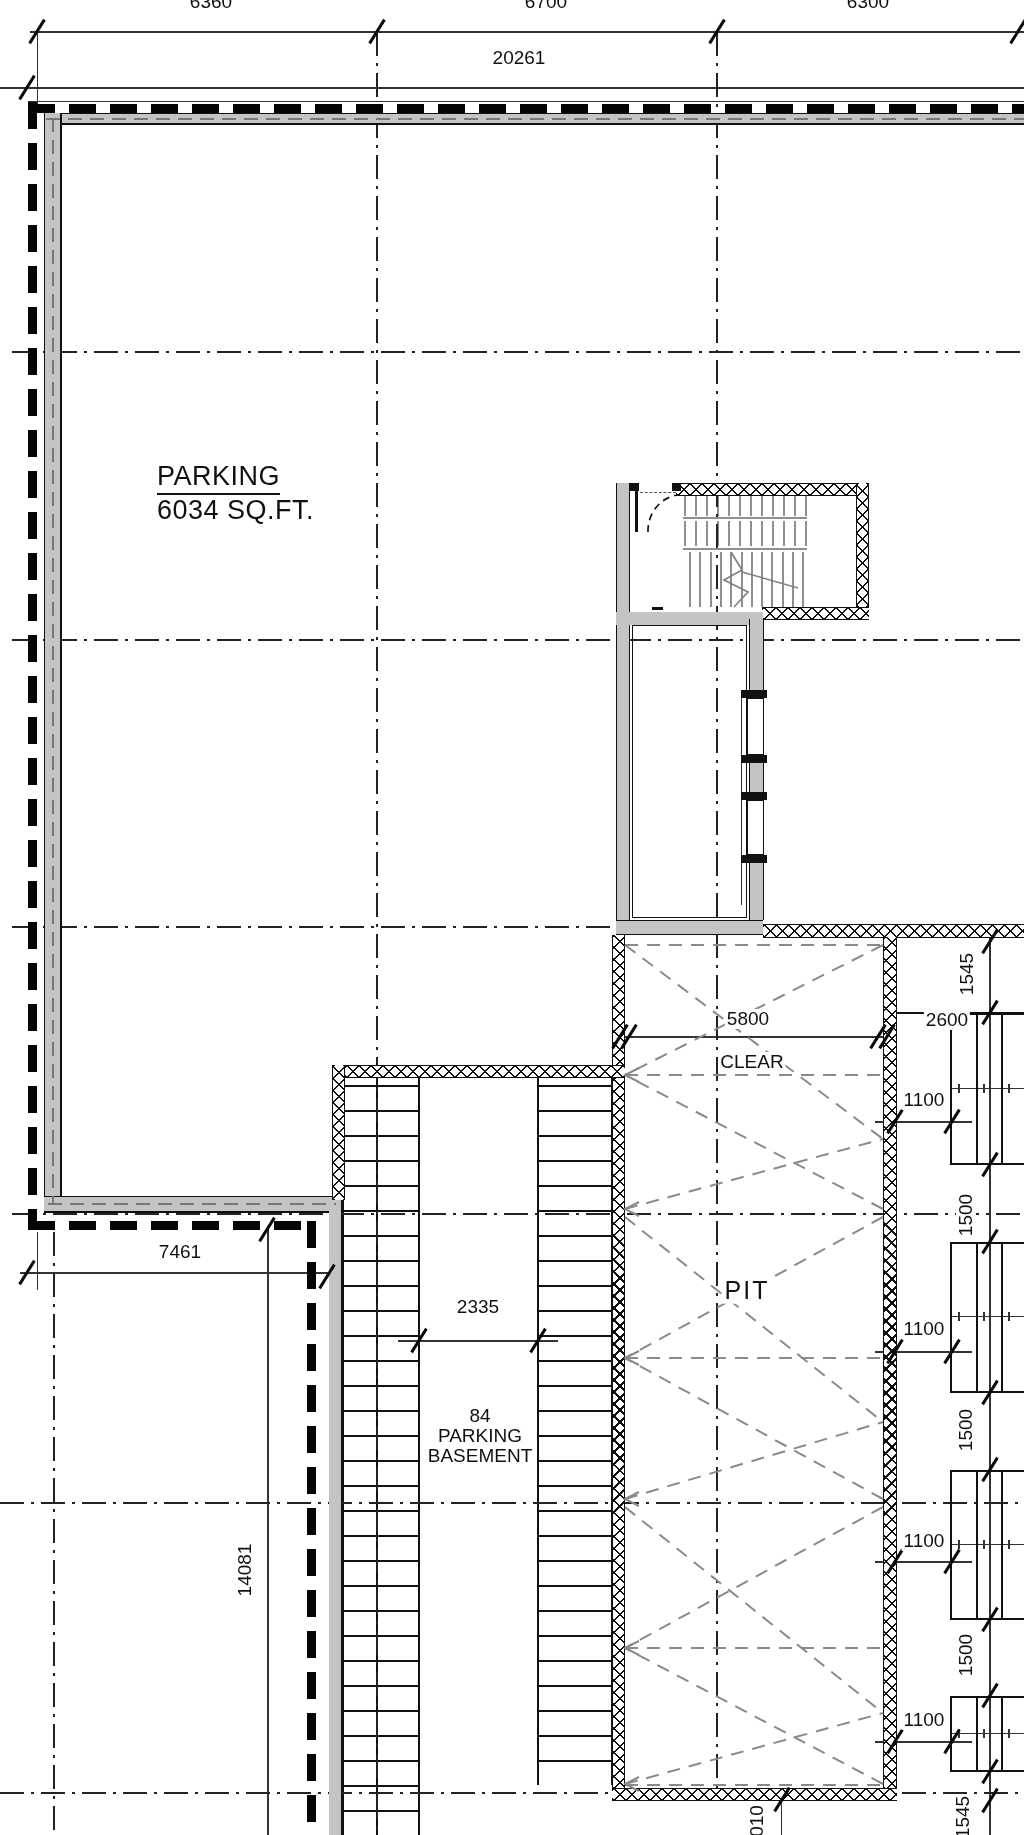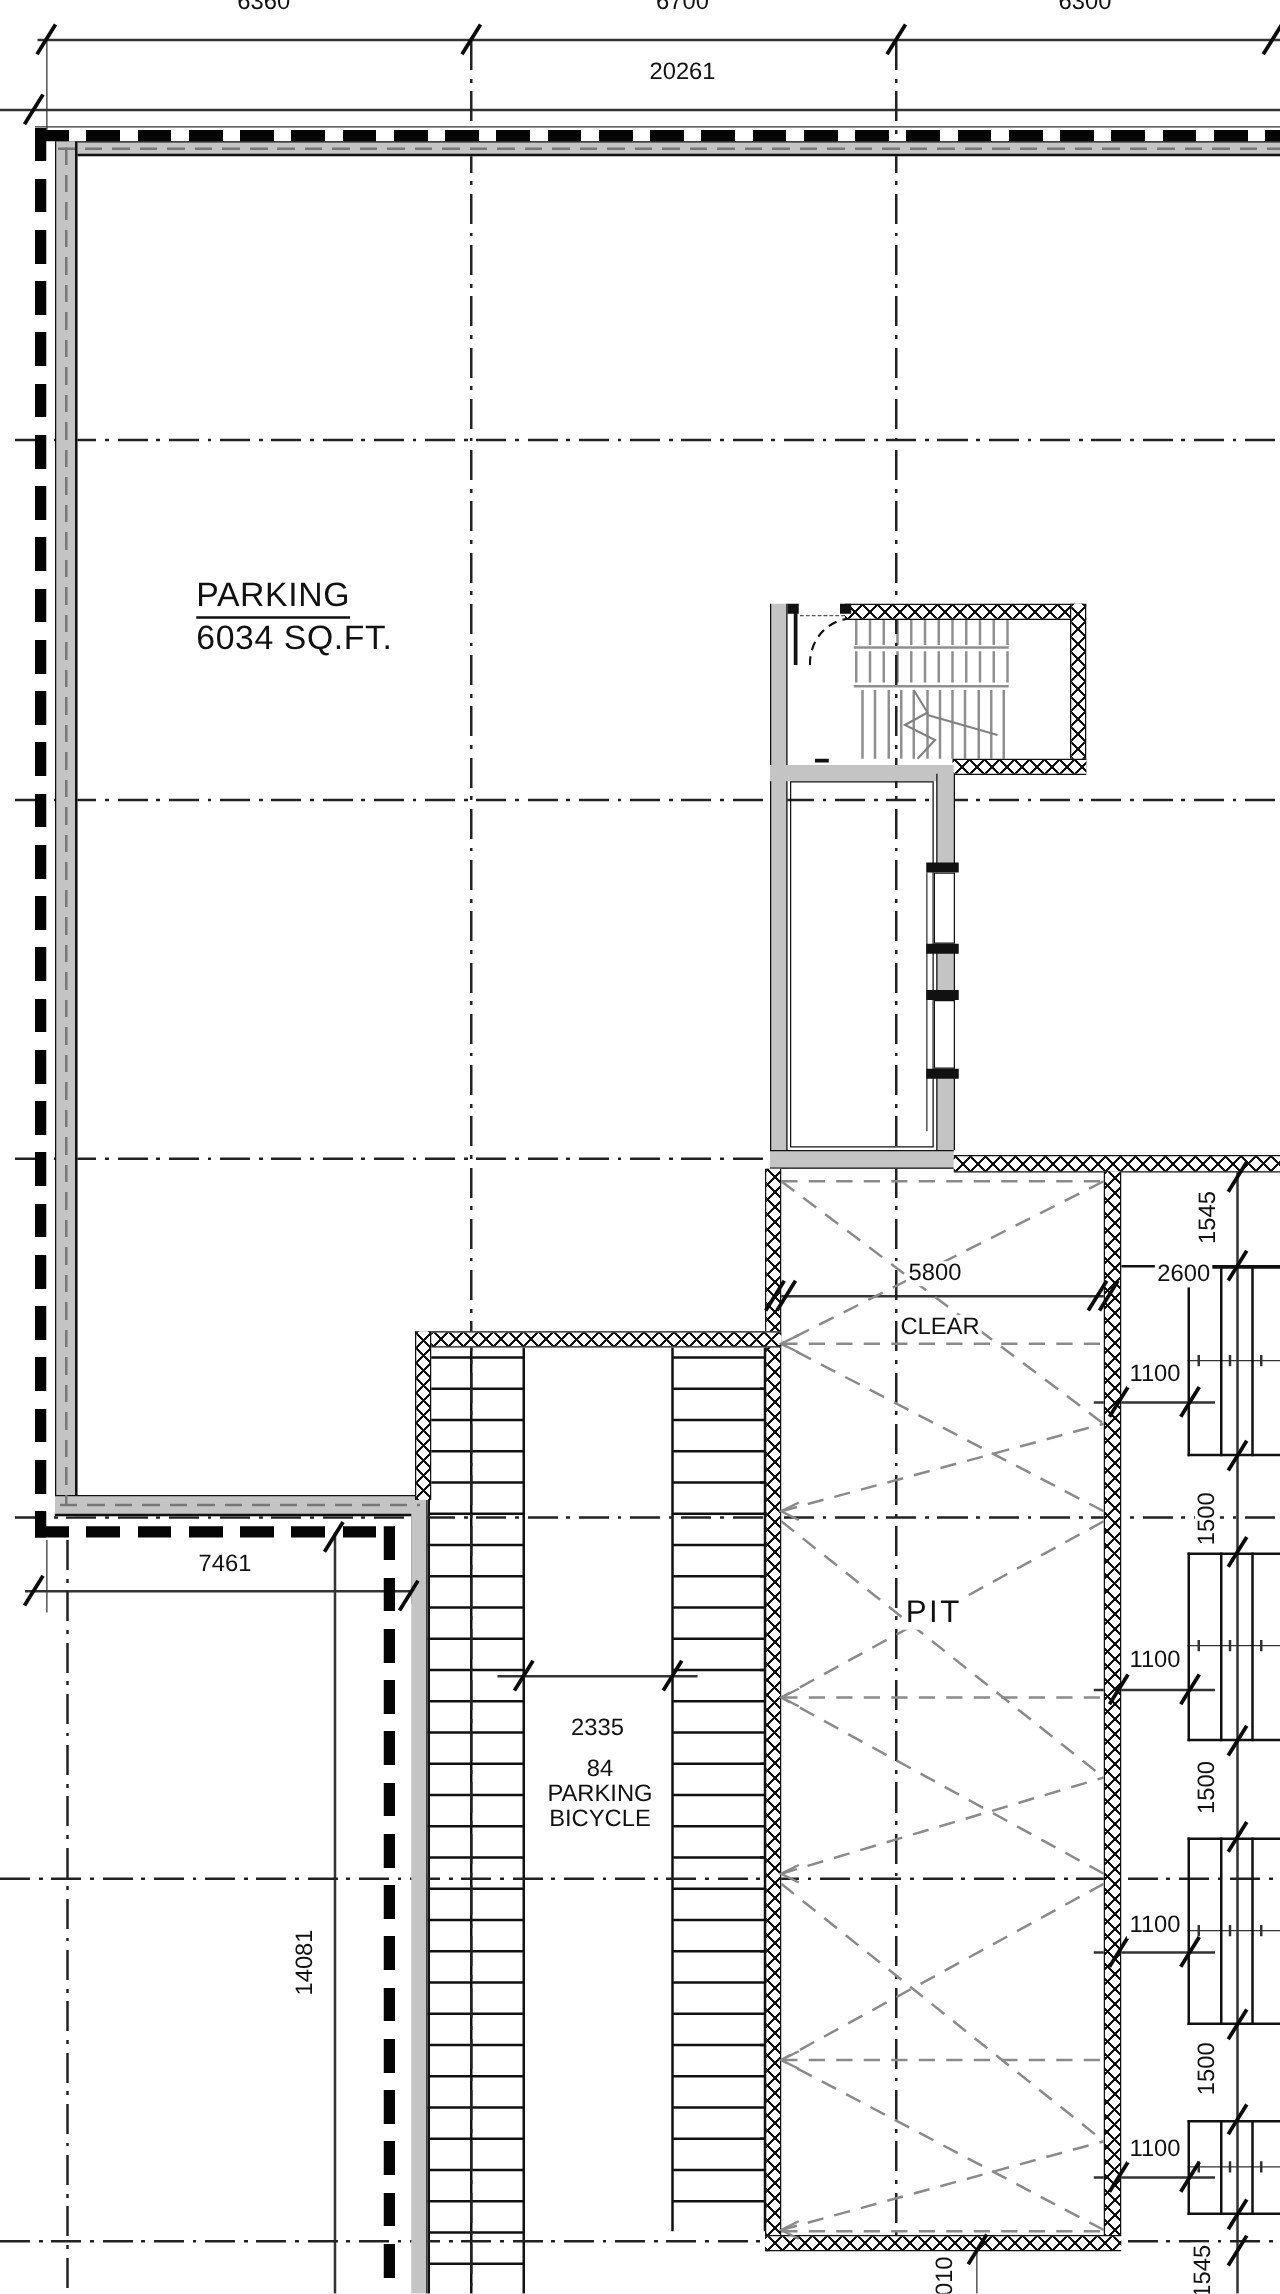--- a/index.html
+++ b/index.html
@@ -165,33 +165,33 @@
 
   <svg style="left:600px;top:470px" width="280" height="170" viewBox="0 0 280 170">
     <path d="M48 62 A 34 36 0 0 1 78 25" stroke="#111" stroke-width="1.7" fill="none" stroke-dasharray="7 5"></path>
     <path d="M131 82 L142 100 L124 110 L148 122 L134 137" stroke="#808080" stroke-width="1.7" fill="none"></path>
     <path d="M142 102 L198 118" stroke="#808080" stroke-width="1.5" fill="none"></path>
   </svg>
 
   <div class="lab nobg" style="left:211px;top:2px">6360</div>
   <div class="lab nobg" style="left:546px;top:2px">6700</div>
   <div class="lab nobg" style="left:868px;top:2px">6300</div>
-  <div class="lab nobg" style="left:546px;top:58px">20261</div>
+  <div class="lab nobg" style="left:519px;top:58px">20261</div>
 
   <div class="room-title">PARKING</div>
   <div class="room-area">6034 SQ.FT.</div>
 
   <div class="lab" style="left:180px;top:1252px">7461</div>
   <div class="lab rot" style="left:245px;top:1570px">14081</div>
-  <div class="lab" style="left:478px;top:1383px">2335</div>
+  <div class="lab" style="left:478px;top:1307px">2335</div>
 
   <div class="lab bike-label" style="left:480px;top:1436px">
     <div>84</div>
     <div>PARKING</div>
-    <div>BICYCLE</div>
+    <div>BASEMENT</div>
   </div>
 
   <div class="lab pit-label" style="left:747px;top:1290px">PIT</div>
   <div class="lab" style="left:748px;top:1019px">5800</div>
   <div class="lab" style="left:752px;top:1062px">CLEAR</div>
 
   <div class="lab" style="left:947px;top:1020px">2600</div>
   <div class="lab rot" style="left:967px;top:974px">1545</div>
   <div class="lab" style="left:924px;top:1100px">1100</div>
   <div class="lab" style="left:924px;top:1329px">1100</div>

